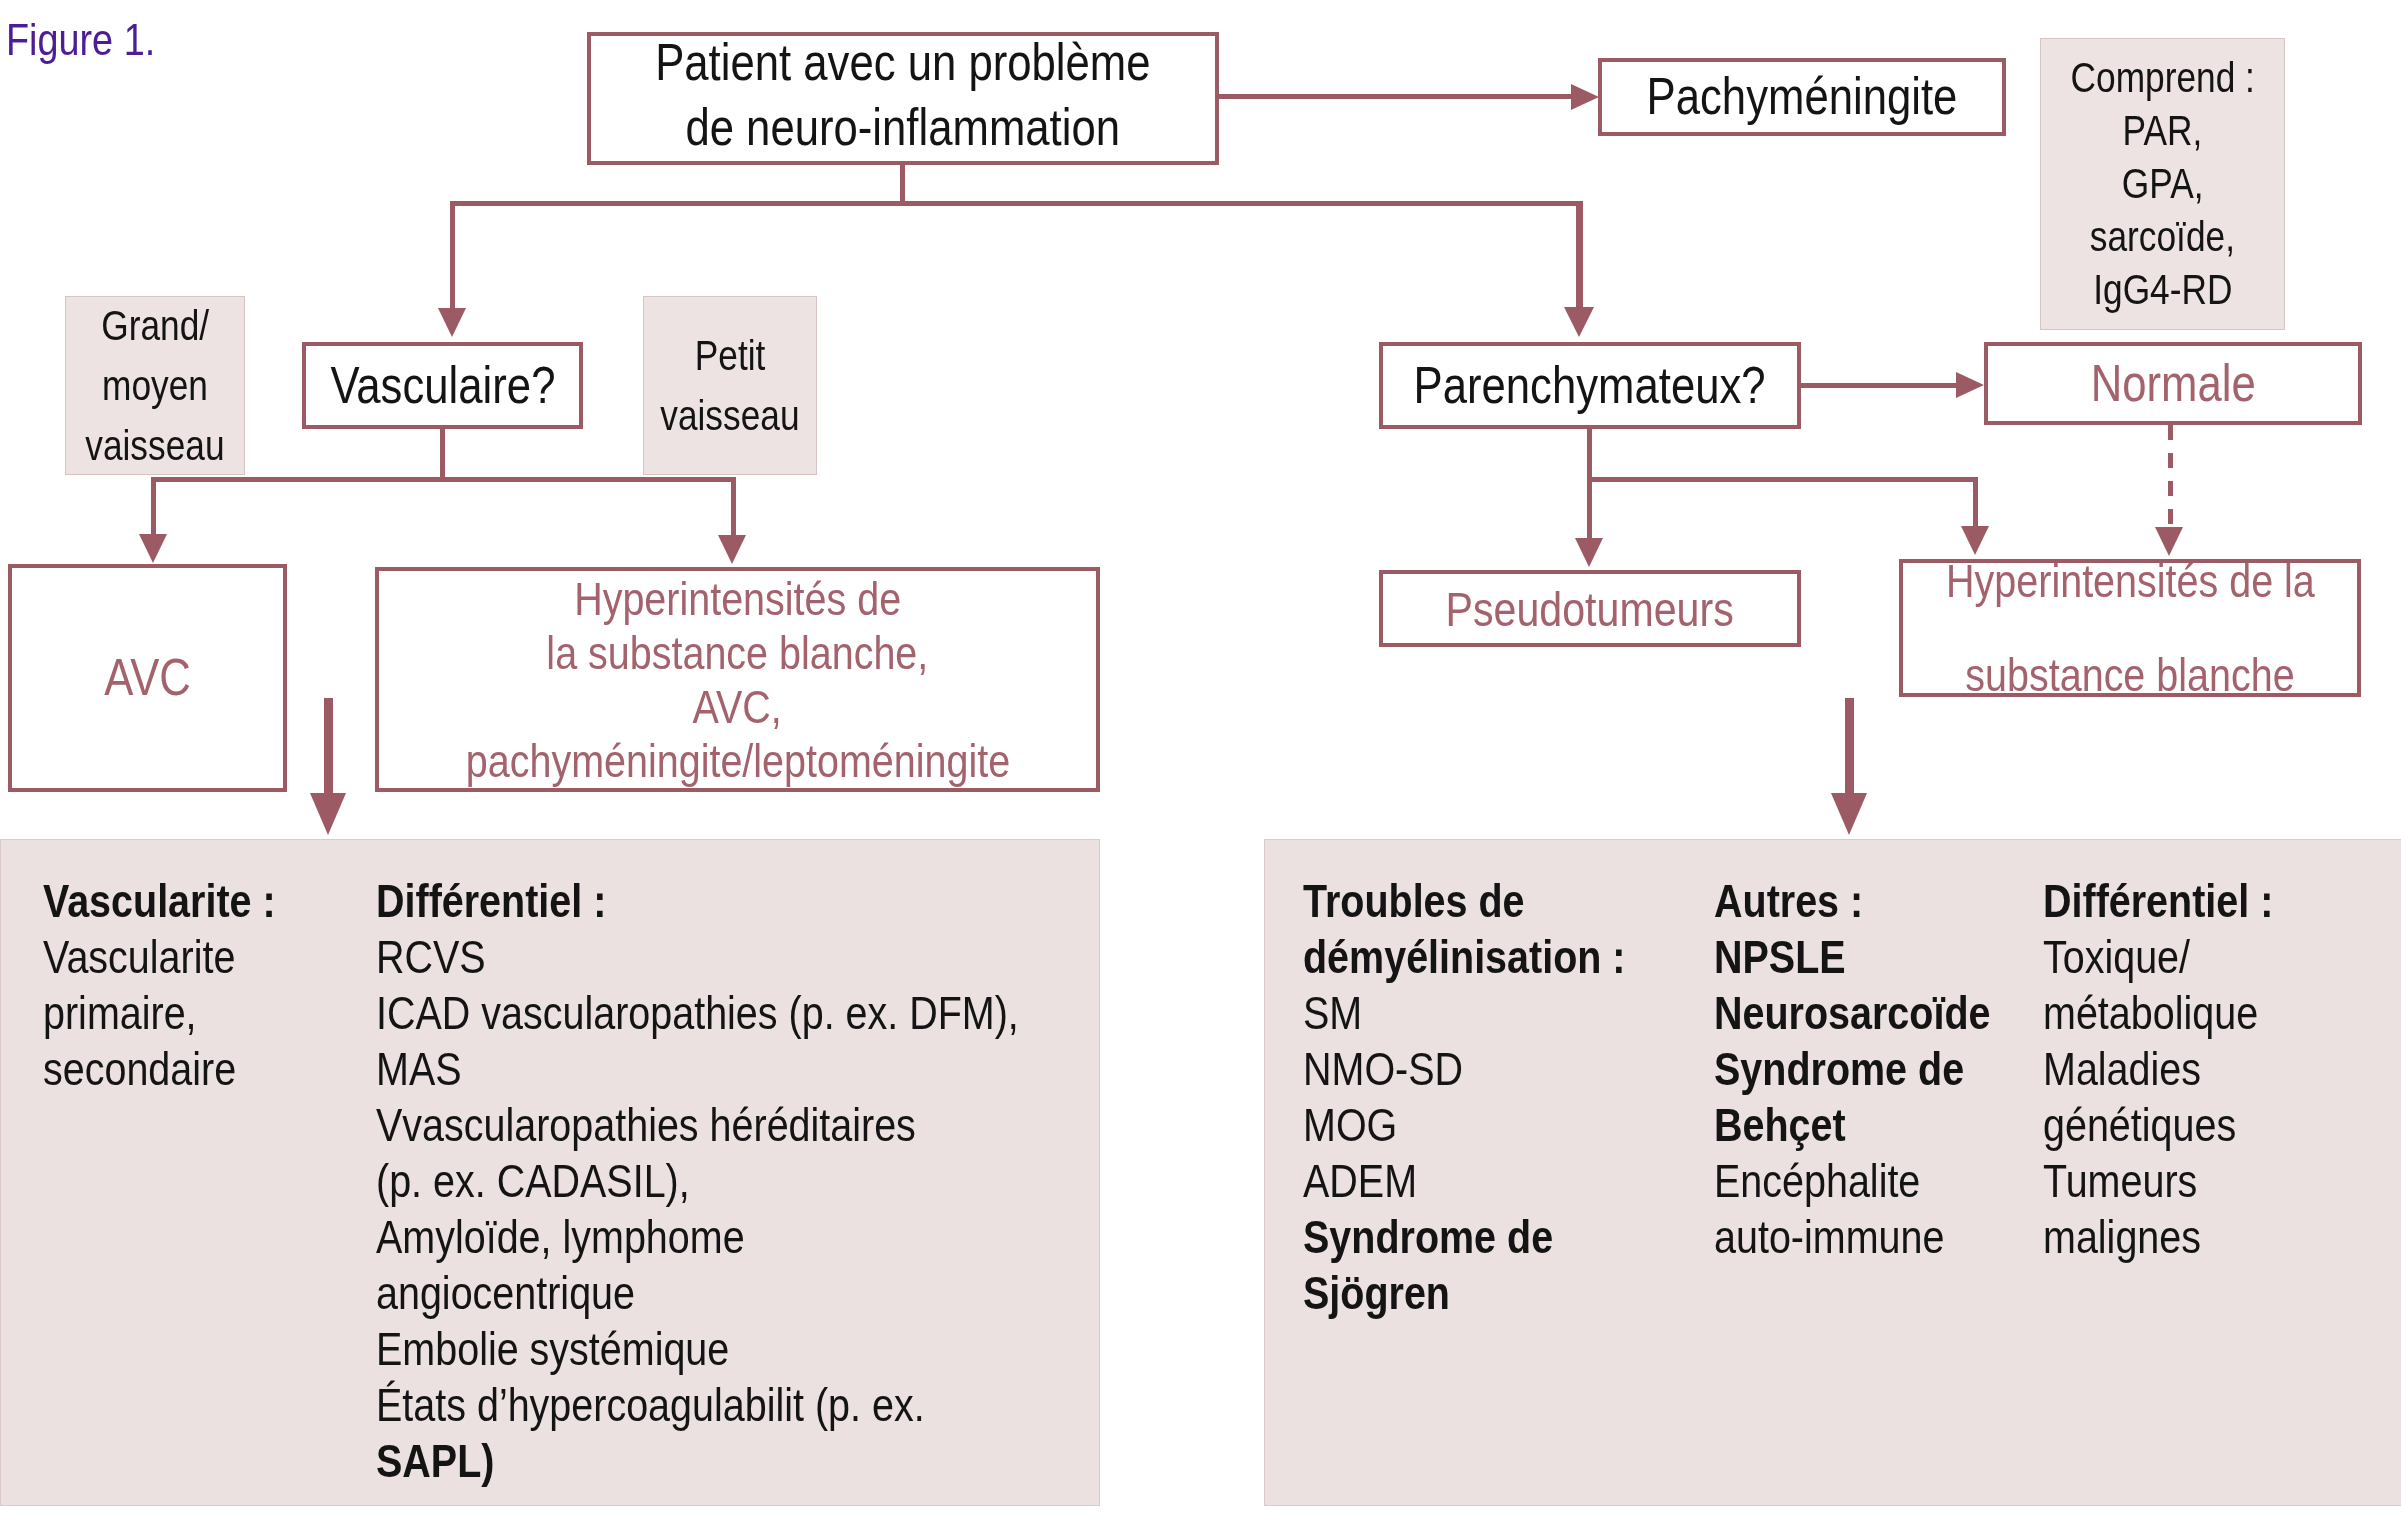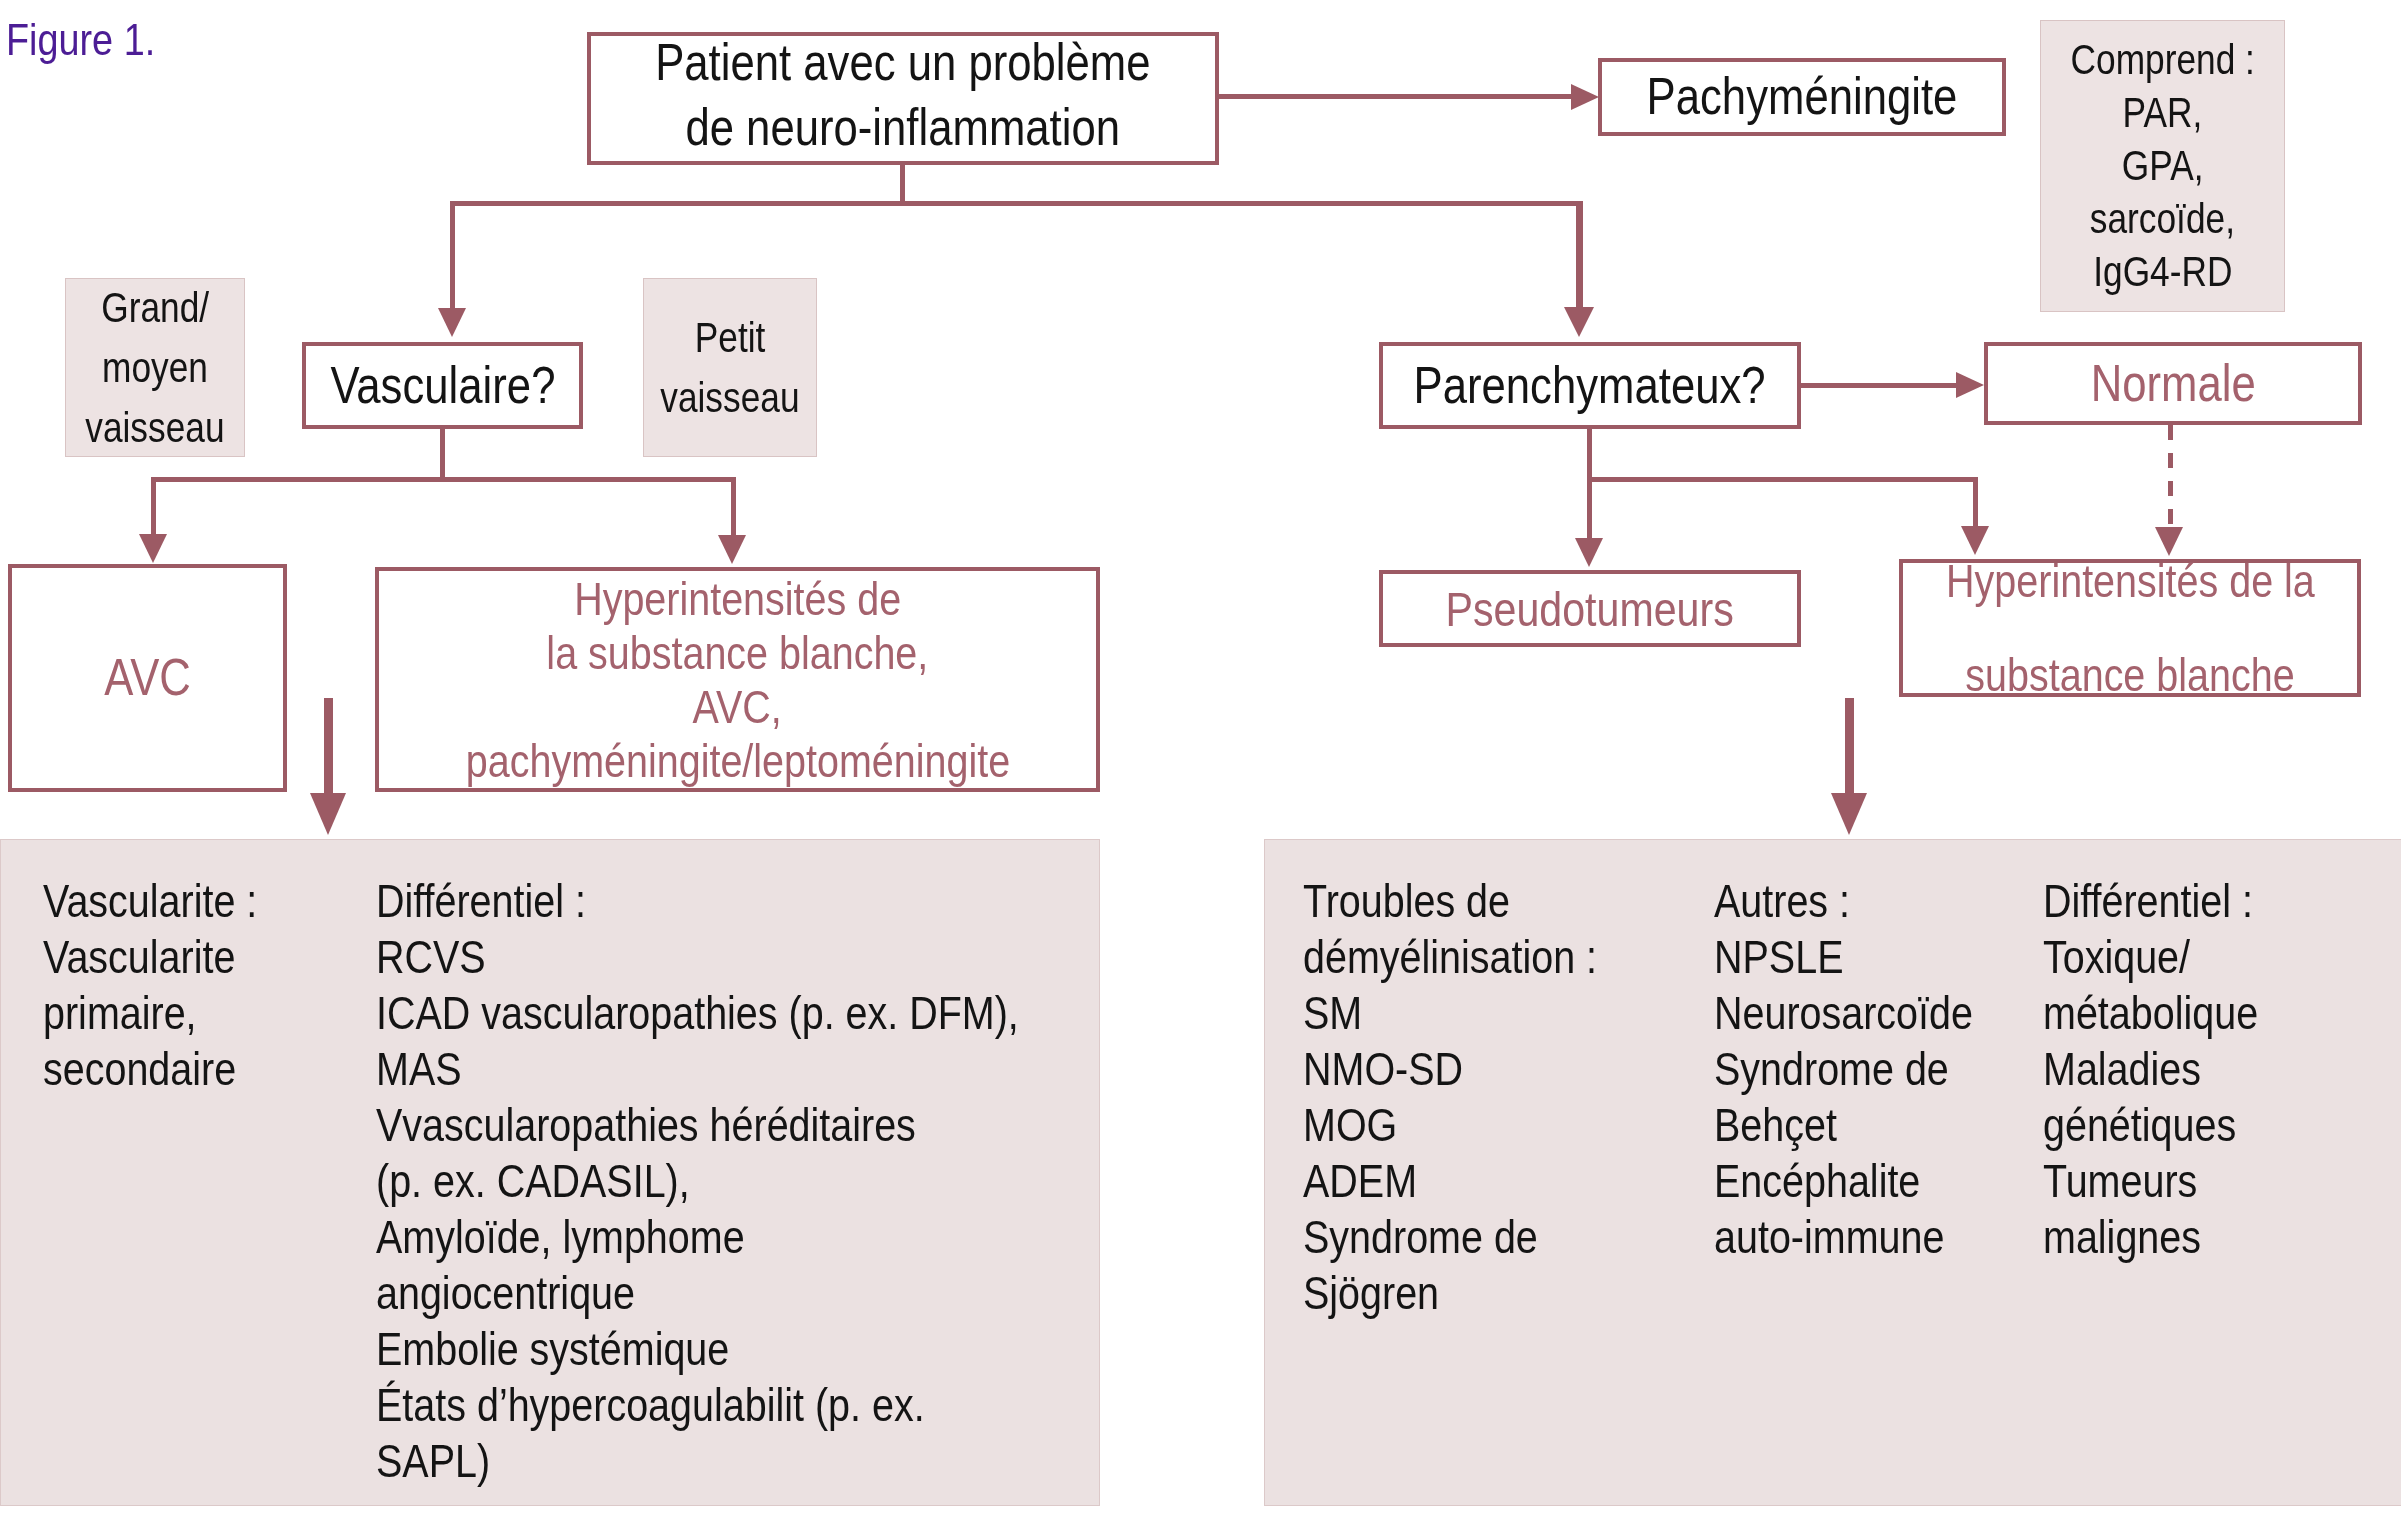--- a/index.html
+++ b/index.html
@@ -4,29 +4,29 @@
 <title>Figure 1</title>
 <style>
   html,body{margin:0;padding:0;background:#ffffff;}
   #canvas{
     position:relative;width:2401px;height:1515px;background:#ffffff;
     font-family:"Liberation Sans",sans-serif;color:#141414;overflow:hidden;
   }
   
   .sx{display:block;transform:scaleX(.84);transform-origin:50% 50%;white-space:nowrap;}
   .sxl{display:block;transform:scaleX(.84);transform-origin:0 50%;white-space:nowrap;}
-  .b{font-weight:normal;}
+  .b{font-weight:bold;}
   
   .box{position:absolute;box-sizing:border-box;display:flex;flex-direction:column;
        align-items:center;justify-content:center;text-align:center;}
   .outlined{background:#ffffff;border:4.5px solid #9C5A64;}
   .pink{background:#EDE3E3;border:1.7px solid #D9C4C4;}
   .maroon-text{color:#A4626D;}
   .f-node{font-size:52px;line-height:1.26;}
-  .f-note{font-size:42px;}
+  .f-note{font-size:42px;margin-top:18px;}
   .f-hyper{font-size:47px;line-height:54px;}
   
   .line{position:absolute;background:#9C5A64;}
   .tri{position:absolute;width:0;height:0;}
   .tri-down{border-left:14.6px solid transparent;border-right:14.6px solid transparent;border-top:29px solid #9C5A64;}
   .tri-down-big{border-left:18.5px solid transparent;border-right:18.5px solid transparent;border-top:42px solid #9C5A64;}
   .tri-down-mid{border-left:15.7px solid transparent;border-right:15.7px solid transparent;border-top:30px solid #9C5A64;}
   .tri-right{border-top:13px solid transparent;border-bottom:13px solid transparent;border-left:28px solid #9C5A64;}
   .dashed-v{position:absolute;background:repeating-linear-gradient(to bottom,#9C5A64 0 14.6px,transparent 14.6px 28px);}
   

